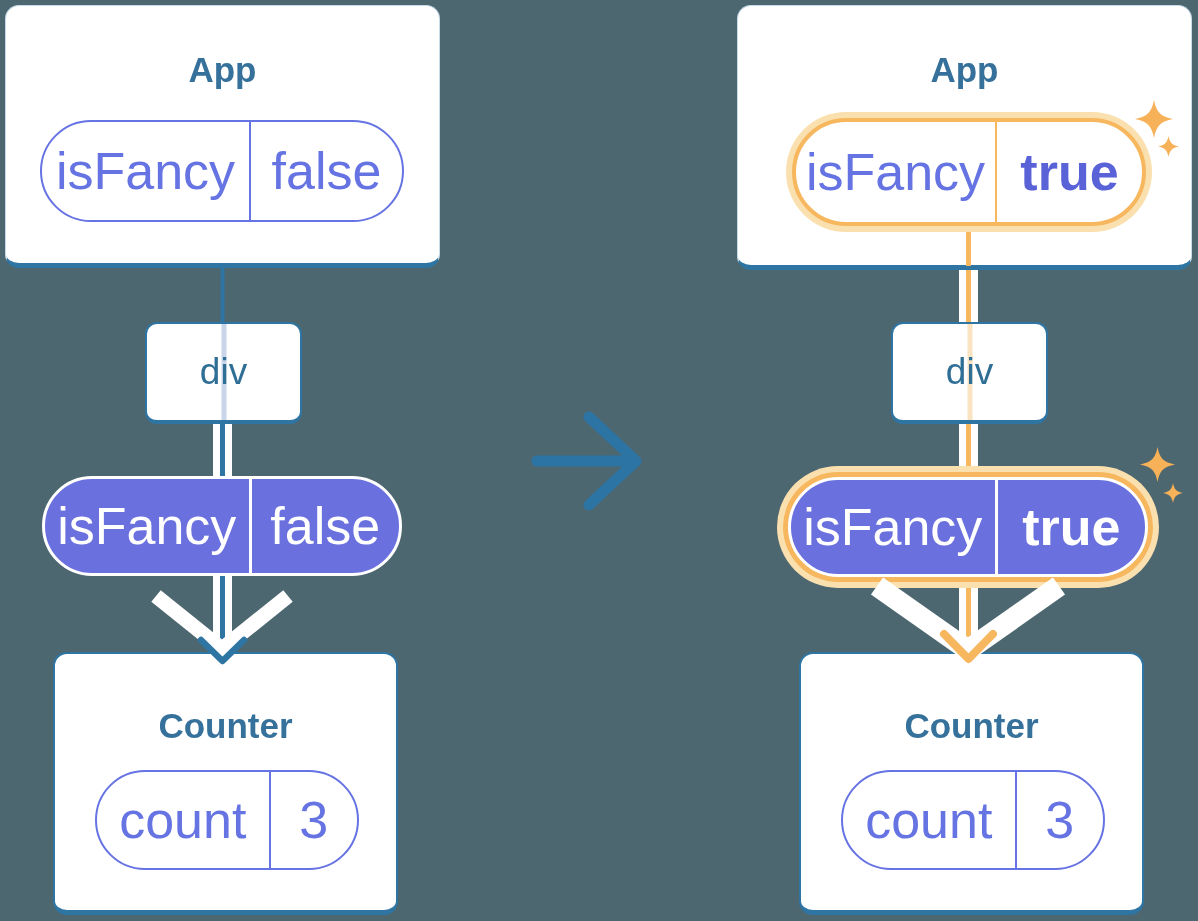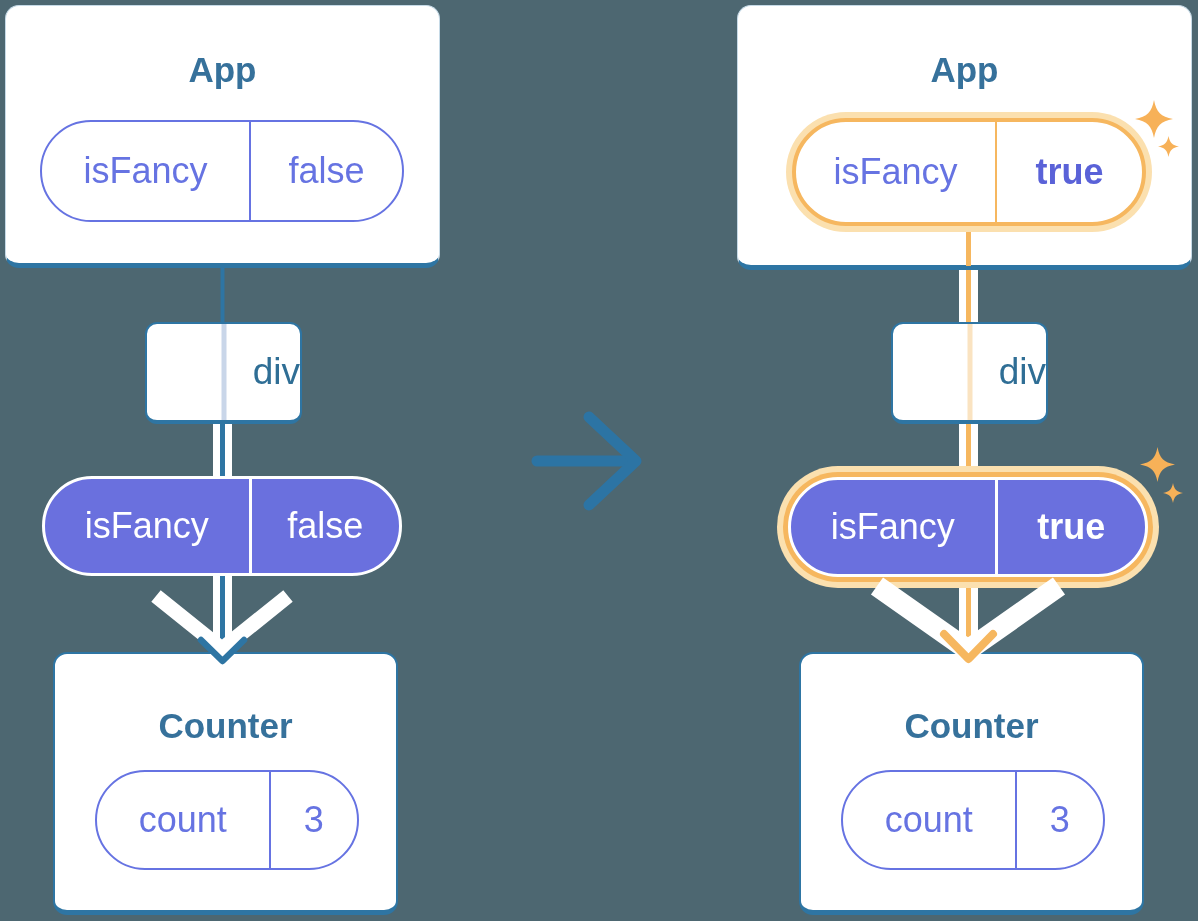--- a/index.html
+++ b/index.html
@@ -6,30 +6,30 @@
   *{box-sizing:border-box;font-family:"Liberation Sans",sans-serif;}
   #stage{position:relative;width:1198px;height:921px;background:#4D6771;overflow:hidden;}
   svg.layer{position:absolute;left:0;top:0;width:1198px;height:921px;pointer-events:none;}
   #under{z-index:1;}
   #over{z-index:6;}
 
   .card{position:absolute;background:#fff;border-radius:14px;z-index:3;}
   .app-card{border:1px solid #C6DAE7;border-bottom:5px solid #2E75A3;}
   .counter-card{border:2px solid #2E75A3;border-bottom:5px solid #2E75A3;}
   .div-box{position:absolute;background:#fff;border:2px solid #2E75A3;border-bottom:4px solid #2E75A3;
-           border-radius:12px;z-index:3;display:flex;align-items:center;justify-content:flex-end;}
+           border-radius:12px;z-index:3;display:flex;align-items:center;justify-content:center;}
   .title{position:absolute;left:0;width:100%;text-align:center;color:#36719B;
          font-size:35px;font-weight:600;z-index:2;}
   .div-label{position:relative;color:#2F6E95;font-size:37px;font-weight:500;z-index:2;}
   .thru-line{position:absolute;left:50%;top:0;bottom:0;width:5px;transform:translateX(-50%);z-index:1;}
   .thru-blue{background:#C9D6E9;}
   .thru-peach{background:#FAE3C1;}
 
   .pill{position:absolute;border-radius:999px;display:flex;align-items:stretch;overflow:hidden;}
-  .pill .cell{display:flex;align-items:center;justify-content:center;font-size:36px;}
+  .pill .cell{display:flex;align-items:center;justify-content:center;font-size:52px;}
   .outline-pill{border:2px solid #6673E2;color:#6673E2;background:#fff;}
   .outline-pill .cell-r{border-left:2px solid #6673E2;}
   .hl-app-pill{background:#fff;border:4px solid #F6B75F;box-shadow:0 0 0 6px #FBE0AF;color:#6673E2;z-index:4;}
   .hl-app-pill .cell-r{border-left:2px solid #F6B75F;font-weight:700;color:#5A62D8;}
   .purple-pill{background:#6A70DE;border:3px solid #fff;color:#fff;z-index:3;}
   .purple-pill .cell-r{border-left:3px solid #fff;}
   .hl-purple{box-shadow:0 0 0 5px #F6B75F,0 0 0 11px #FBE0AF;z-index:4;}
   .hl-purple .cell-r{font-weight:700;}
   .cell-l{flex:0 0 57.5%;}
   .cell-r{flex:1 1 auto;}

